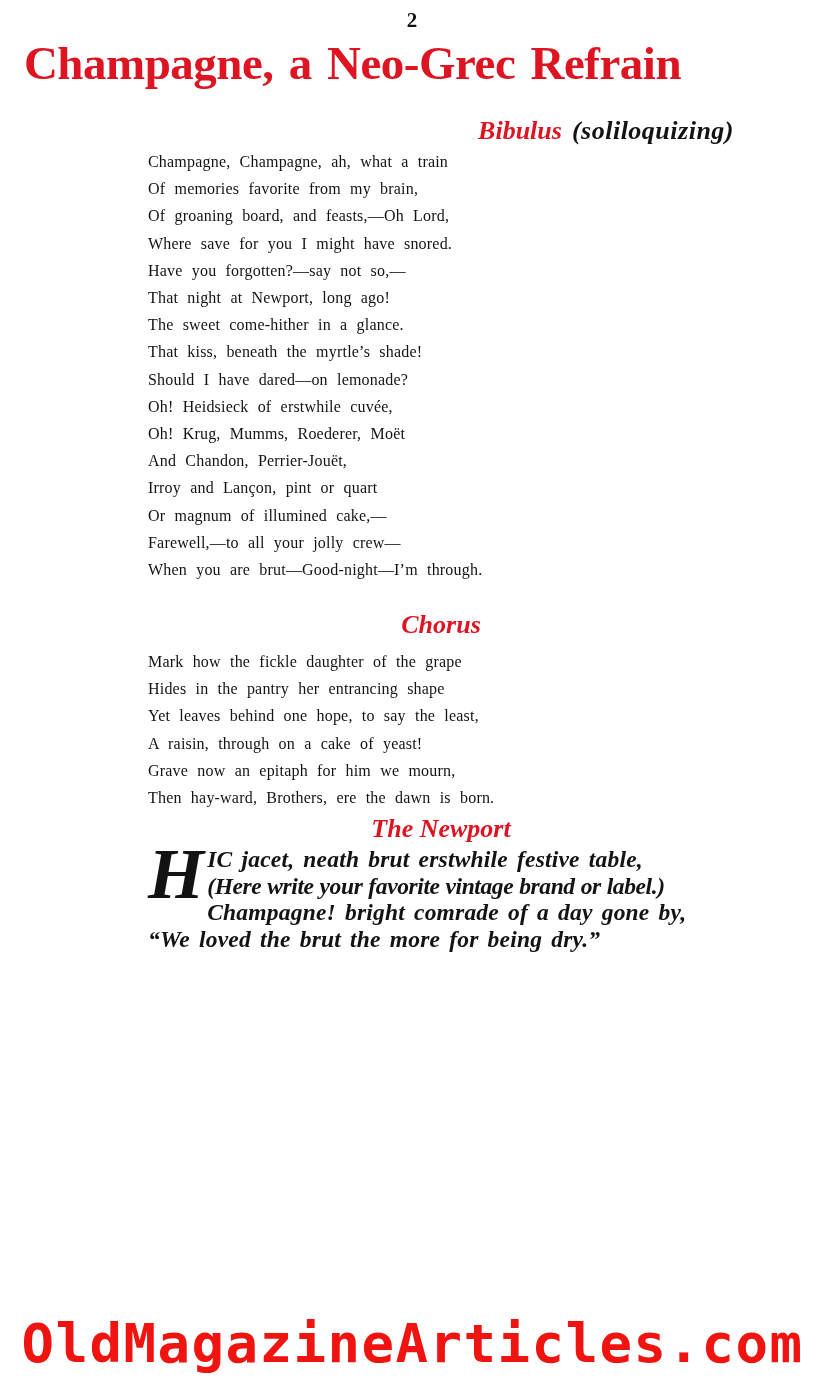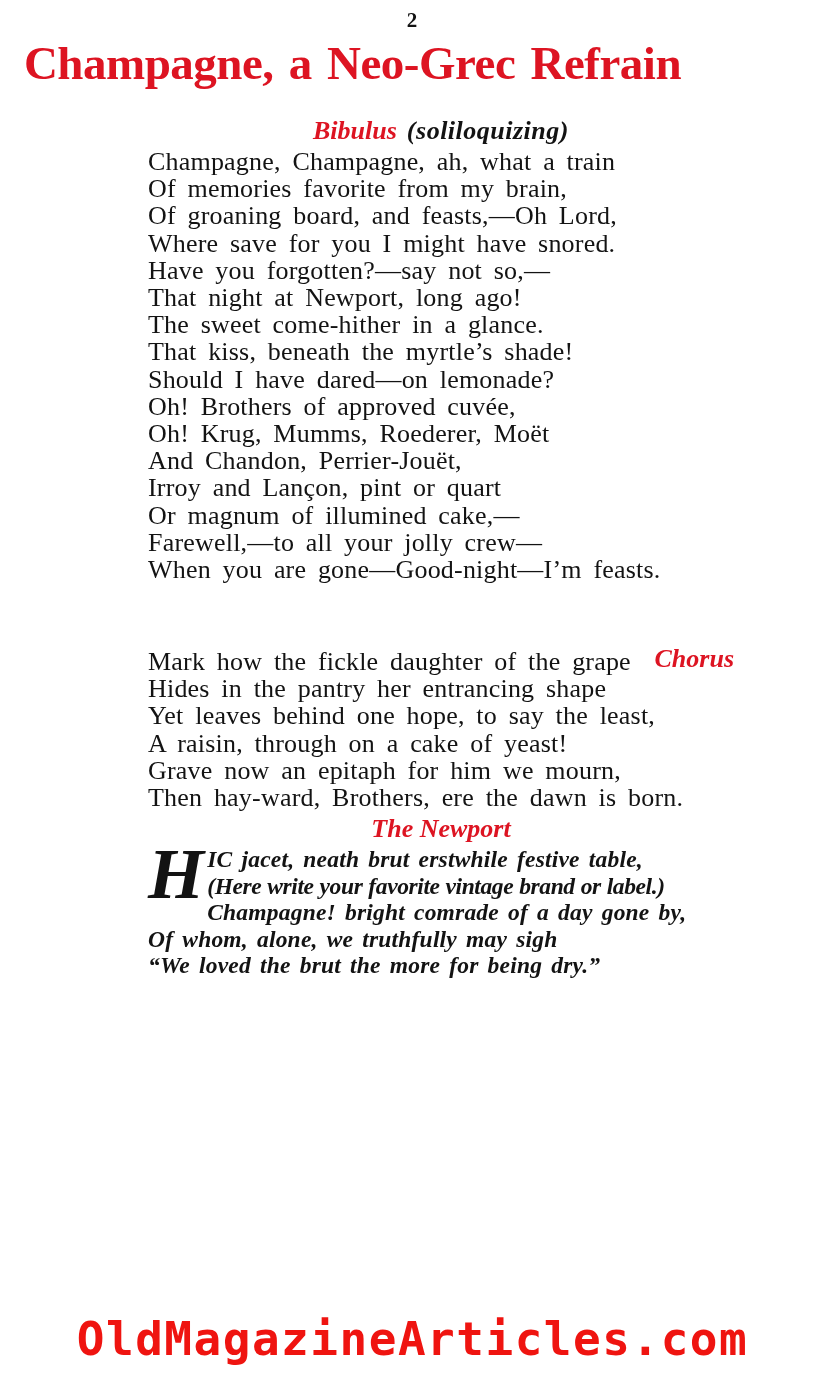--- a/index.html
+++ b/index.html
@@ -34,26 +34,26 @@
     white-space:nowrap;
   }
   .section-header{
     position:absolute;left:148px;width:586px;
     text-align:center;
     font-size:26px;font-weight:bold;font-style:italic;
     white-space:nowrap;
   }
   .speaker-name{color:var(--accent_red);}
   .stage-direction{color:var(--ink_black);margin-left:10px;letter-spacing:0.5px;}
-  .hdr-bibulus{top:116px;}
-  .hdr-chorus{top:644px;text-align:right;}
+  .hdr-bibulus{top:116px;text-align:right;}
+  .hdr-chorus{top:610px;}
   .hdr-epitaph{top:814px;}
   .stanza{
     position:absolute;left:148px;
-    font-size:26px;
+    font-size:16px;
     line-height:27.2px;
     letter-spacing:0.2px;
     word-spacing:5px;
   }
   .stanza .poem-line{white-space:nowrap;}
   .stanza1{top:148px;}
   .stanza2{top:648px;}
   .epitaph-stanza{
     top:846px;
     font-style:italic;font-weight:bold;
@@ -65,21 +65,21 @@
     font-size:72px;line-height:52px;
     font-weight:bold;font-style:italic;
     margin:2px 3px 0 0;
   }
   .condensed{letter-spacing:-0.4px;word-spacing:0.5px;text-align:center;}
   .footer-watermark{
     position:absolute;top:1312px;left:0;width:825px;
     text-align:center;
     font-family:"DejaVu Sans Mono","Liberation Mono",monospace;
     color:var(--footer_red);
-    font-size:46px;font-weight:bold;
+    font-size:54px;font-weight:bold;
     letter-spacing:1.5px;
     white-space:nowrap;
   }
 </style>
 </head>
 <body>
 
 <div class="page">
 
   <div class="page-number">2</div>
@@ -93,27 +93,27 @@
   <div class="stanza stanza1">
     <div class="poem-line">Champagne, Champagne, ah, what a train</div>
     <div class="poem-line">Of memories favorite from my brain,</div>
     <div class="poem-line">Of groaning board, and feasts,—Oh Lord,</div>
     <div class="poem-line">Where save for you I might have snored.</div>
     <div class="poem-line">Have you forgotten?—say not so,—</div>
     <div class="poem-line">That night at Newport, long ago!</div>
     <div class="poem-line">The sweet come-hither in a glance.</div>
     <div class="poem-line">That kiss, beneath the myrtle’s shade!</div>
     <div class="poem-line">Should I have dared—on lemonade?</div>
-    <div class="poem-line">Oh!  Brothers of approved cuvée,</div>
+    <div class="poem-line">Oh!  Heidsieck of erstwhile cuvée,</div>
     <div class="poem-line">Oh!  Krug, Mumms, Roederer, Moët</div>
     <div class="poem-line">And Chandon, Perrier-Jouët,</div>
     <div class="poem-line">Irroy and Lançon, pint or quart</div>
     <div class="poem-line">Or magnum of illumined cake,—</div>
     <div class="poem-line">Farewell,—to all your jolly crew—</div>
-    <div class="poem-line">When you are gone—Good-night—I’m feasts.</div>
+    <div class="poem-line">When you are brut—Good-night—I’m through.</div>
   </div>
 
   <div class="section-header hdr-chorus">
     <span class="speaker-name">Chorus</span>
   </div>
 
   <div class="stanza stanza2">
     <div class="poem-line">Mark how the fickle daughter of the grape</div>
     <div class="poem-line">Hides in the pantry her entrancing shape</div>
     <div class="poem-line">Yet leaves behind one hope, to say the least,</div>
@@ -124,19 +124,18 @@
 
   <div class="section-header hdr-epitaph">
     <span class="speaker-name">The Newport</span>
   </div>
 
   <div class="stanza epitaph-stanza">
     <span class="drop-cap">H</span>
     <div class="poem-line">IC jacet, neath brut erstwhile festive table,</div>
     <div class="poem-line condensed">(Here write your favorite vintage brand or label.)</div>
     <div class="poem-line">Champagne! bright comrade of a day gone by,</div>
-    <div class="poem-line">Of whom, alone, we truthfully may sigh</div>
     <div class="poem-line">“We loved the brut the more for being dry.”</div>
   </div>
 
   <div class="footer-watermark">OldMagazineArticles.com</div>
 
 </div>
 
 </body></html>

